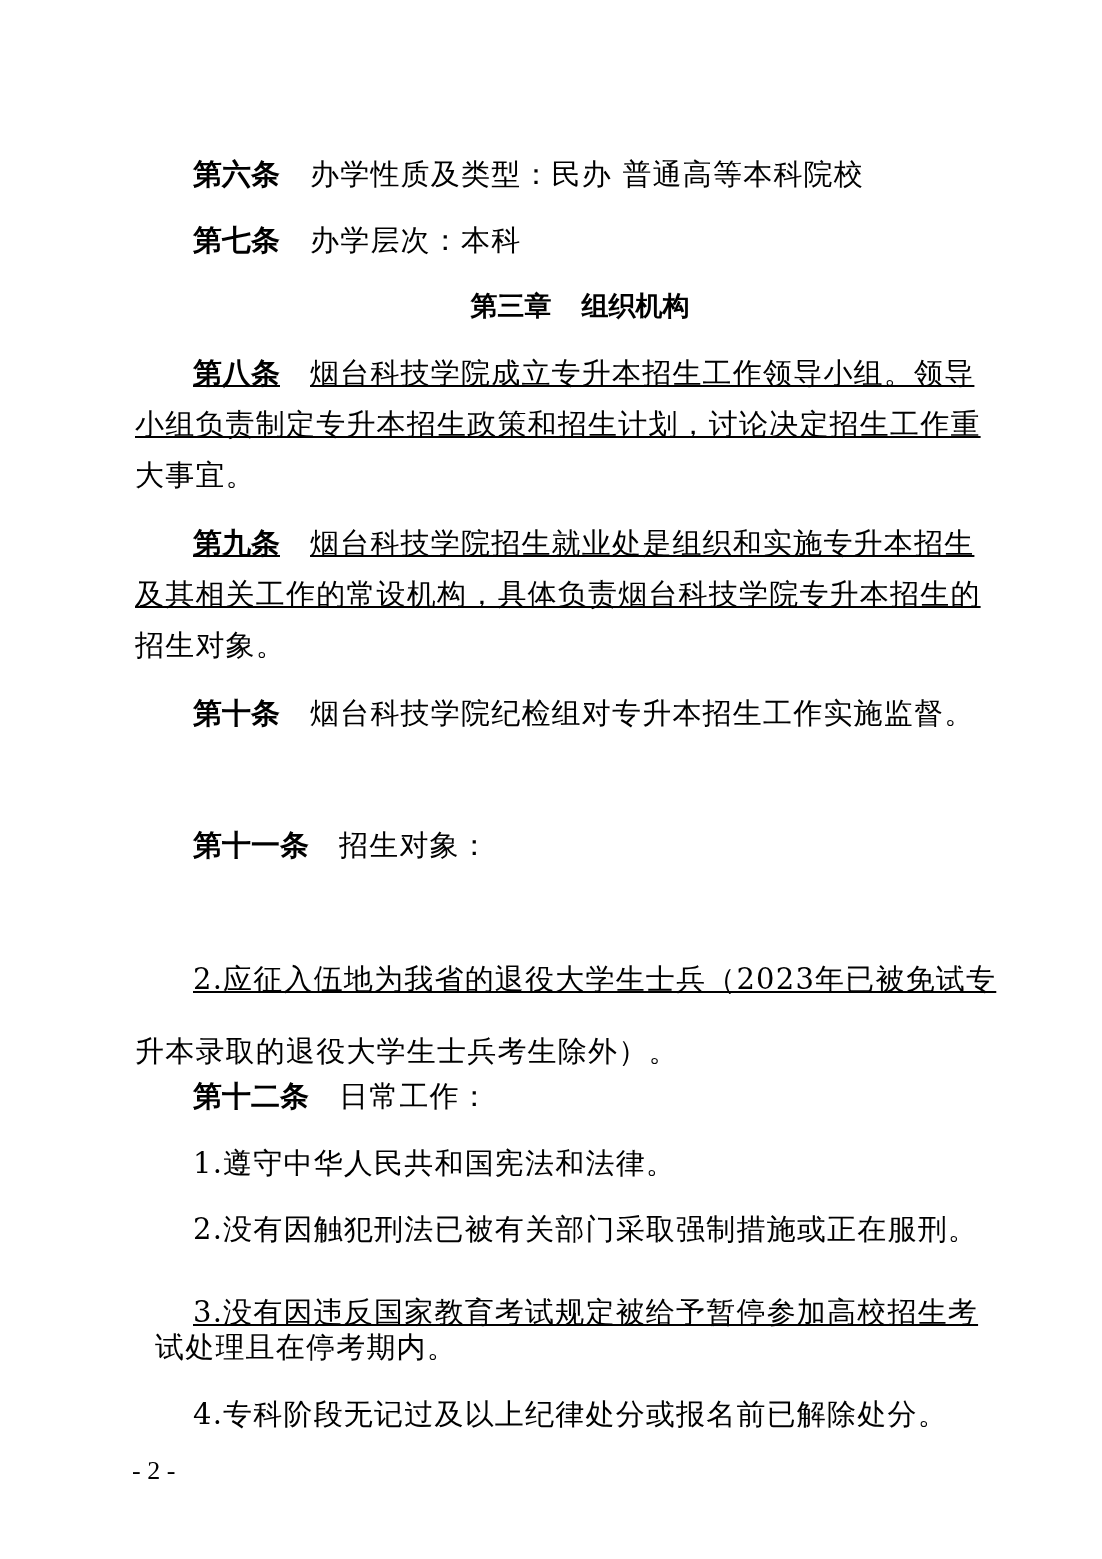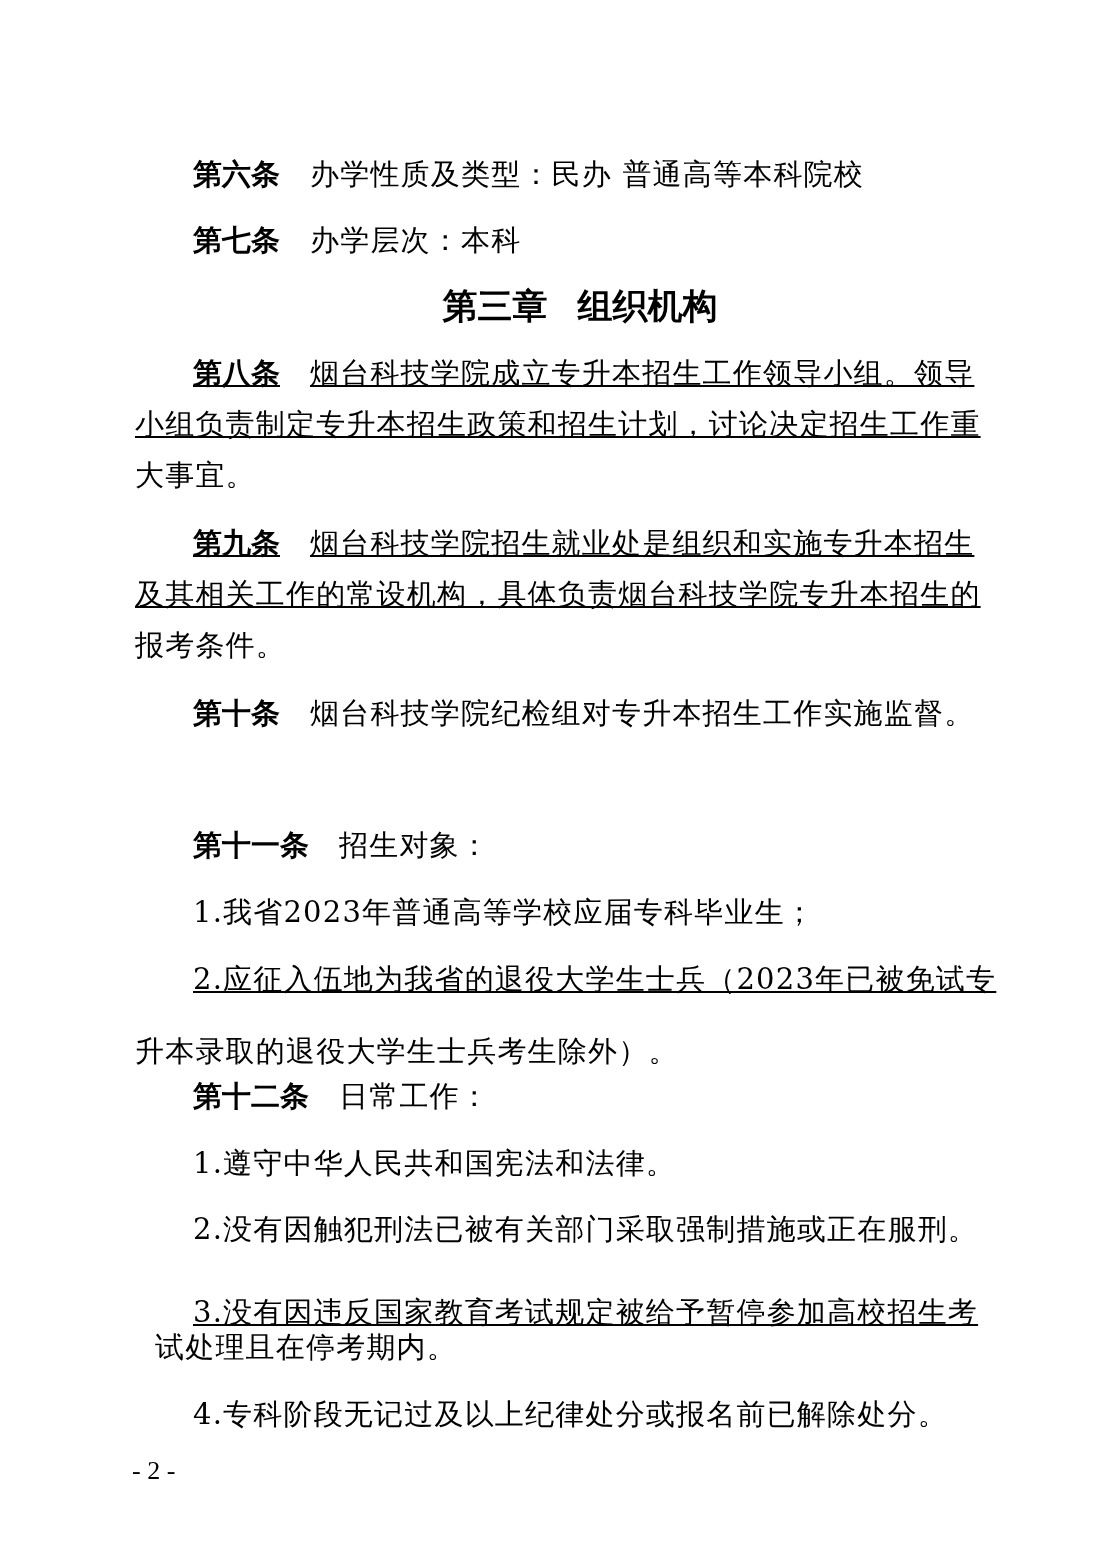--- a/index.html
+++ b/index.html
@@ -43,21 +43,21 @@
       letter-spacing: 0;
       margin-right: 30px;
     }
     .chapter {
       position: absolute;
       left: 0;
       width: 1102px;
       text-align: center;
       font-family: "DejaVu Sans", "Liberation Sans", sans-serif;
       font-weight: bold;
-      font-size: 35px;
+      font-size: 27px;
       line-height: 36px;
       padding-left: 58px;
       box-sizing: border-box;
     }
     .chapter .gap { display: inline-block; width: 30px; }
     .pagenum {
       position: absolute;
       left: 132px;
       top: 1447px;
       font-size: 26px;
@@ -85,31 +85,30 @@
   <div class="line indent justify" style="top:347px;">
     <span class="art-label">第八条</span><span>烟台科技学院成立专升本招生工作领导小组。领导</span>
   </div>
   <div class="line justify" style="top:398px;">小组负责制定专升本招生政策和招生计划，讨论决定招生工作重</div>
   <div class="line" style="top:449px;">大事宜。</div>
 
   <div class="line indent justify" style="top:517px;">
     <span class="art-label">第九条</span><span>烟台科技学院招生就业处是组织和实施专升本招生</span>
   </div>
   <div class="line justify" style="top:568px;">及其相关工作的常设机构，具体负责烟台科技学院专升本招生的</div>
-  <div class="line" style="top:619px;">报考条件。</div>
+  <div class="line" style="top:619px;">招生对象。</div>
 
   <div class="line indent" style="top:687px;">
     <span class="art-label">第十条</span><span>烟台科技学院纪检组对专升本招生工作实施监督。</span>
   </div>
 
 
   <div class="line indent" style="top:819px;">
     <span class="art-label">第十一条</span><span>招生对象：</span>
   </div>
-  <div class="line indent" style="top:886px;">1.我省2023年普通高等学校应届专科毕业生；</div>
   <div class="line indent justify" style="top:953px;">2.应征入伍地为我省的退役大学生士兵（2023年已被免试专</div>
   <div class="line" style="top:1004px;margin-top:21px;">升本录取的退役大学生士兵考生除外）。</div>
 
   <div class="line indent" style="top:1070px;">
     <span class="art-label">第十二条</span><span>日常工作：</span>
   </div>
   <div class="line indent" style="top:1137px;">1.遵守中华人民共和国宪法和法律。</div>
   <div class="line indent" style="top:1203px;">2.没有因触犯刑法已被有关部门采取强制措施或正在服刑。</div>
   <div class="line indent justify" style="top:1270px;margin-top:16px;">3.没有因违反国家教育考试规定被给予暂停参加高校招生考</div>
   <div class="line" style="top:1321px;margin-left:20px;">试处理且在停考期内。</div>

